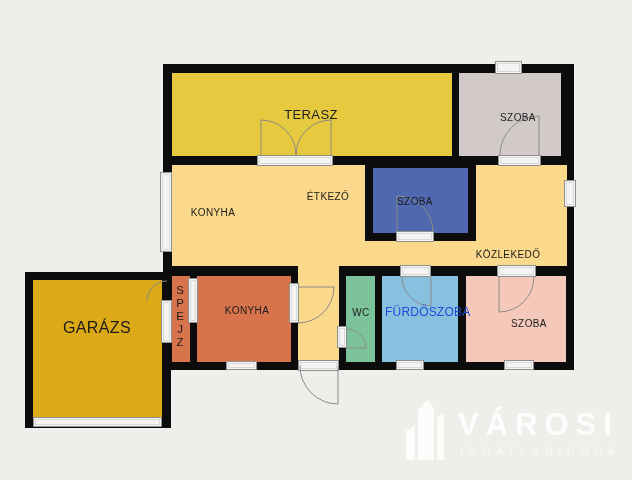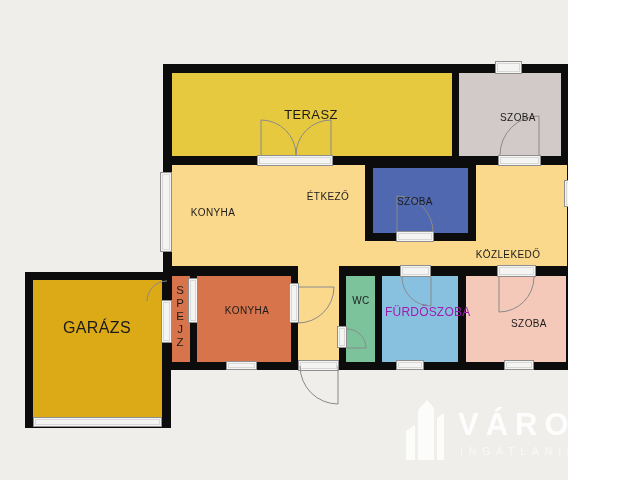--- a/index.html
+++ b/index.html
@@ -1,16 +1,16 @@
 <!DOCTYPE html>
 <html><head>
 <meta charset="utf-8">
 <style>
   html,body{margin:0;padding:0;}
-  .stage{position:relative;width:568px;height:480px;background:#f0eeea;overflow:hidden;
+  .stage{position:relative;width:632px;height:480px;background:#f0eeea;overflow:hidden;
          font-family:"Liberation Sans",sans-serif;}
   .abs{position:absolute;}
 
   
   #walls-house{left:163px;top:64px;width:411px;height:306px;}
   #walls-garage{left:25px;top:272px;width:146px;height:156px;}
   #walls-szoba-mid{left:365px;top:160px;width:111px;height:81px;}
 
   
   .room{position:absolute;}
@@ -54,25 +54,25 @@
   .lbl{position:absolute;transform:translate(-50%,-50%);font-size:10px;color:#1b1b1b;
        letter-spacing:.4px;white-space:nowrap;}
   #lb-terasz{left:311px;top:114px;font-size:13px;}
   #lb-szoba-top{left:518px;top:117px;}
   #lb-nappali{left:213px;top:212px;}
   #lb-etkezo{left:328px;top:196px;}
   #lb-szoba-mid{left:415px;top:201px;}
   #lb-kozlekedo{left:508px;top:254px;}
   #lb-garazs{left:97px;top:328px;font-size:16px;}
   #lb-konyha{left:247px;top:310px;}
-  #lb-wc{left:361px;top:300px;}
+  #lb-wc{left:361px;top:312px;}
   #lb-szoba-bottom{left:529px;top:323px;}
   #lb-spejz{left:180px;top:316px;writing-mode:vertical-lr;text-orientation:upright;
             font-size:11.5px;letter-spacing:1px;}
-  #lb-furdo{position:absolute;left:385px;top:305px;font-size:12px;color:#a21caf;
+  #lb-furdo{position:absolute;left:385px;top:305px;font-size:12px;color:#1d4ed8;
             line-height:15px;letter-spacing:.2px;white-space:nowrap;}
 
   
   .wm-brand{position:absolute;left:458px;top:407px;font-size:31px;font-weight:bold;
             letter-spacing:7px;color:rgba(255,255,255,.88);white-space:nowrap;}
   .wm-sub{position:absolute;left:460px;top:445px;font-size:10.5px;letter-spacing:5.8px;
           color:rgba(255,255,255,.62);white-space:nowrap;}
   #wm-icon{left:406px;top:400px;width:44px;height:63px;}
 </style>
 </head>

